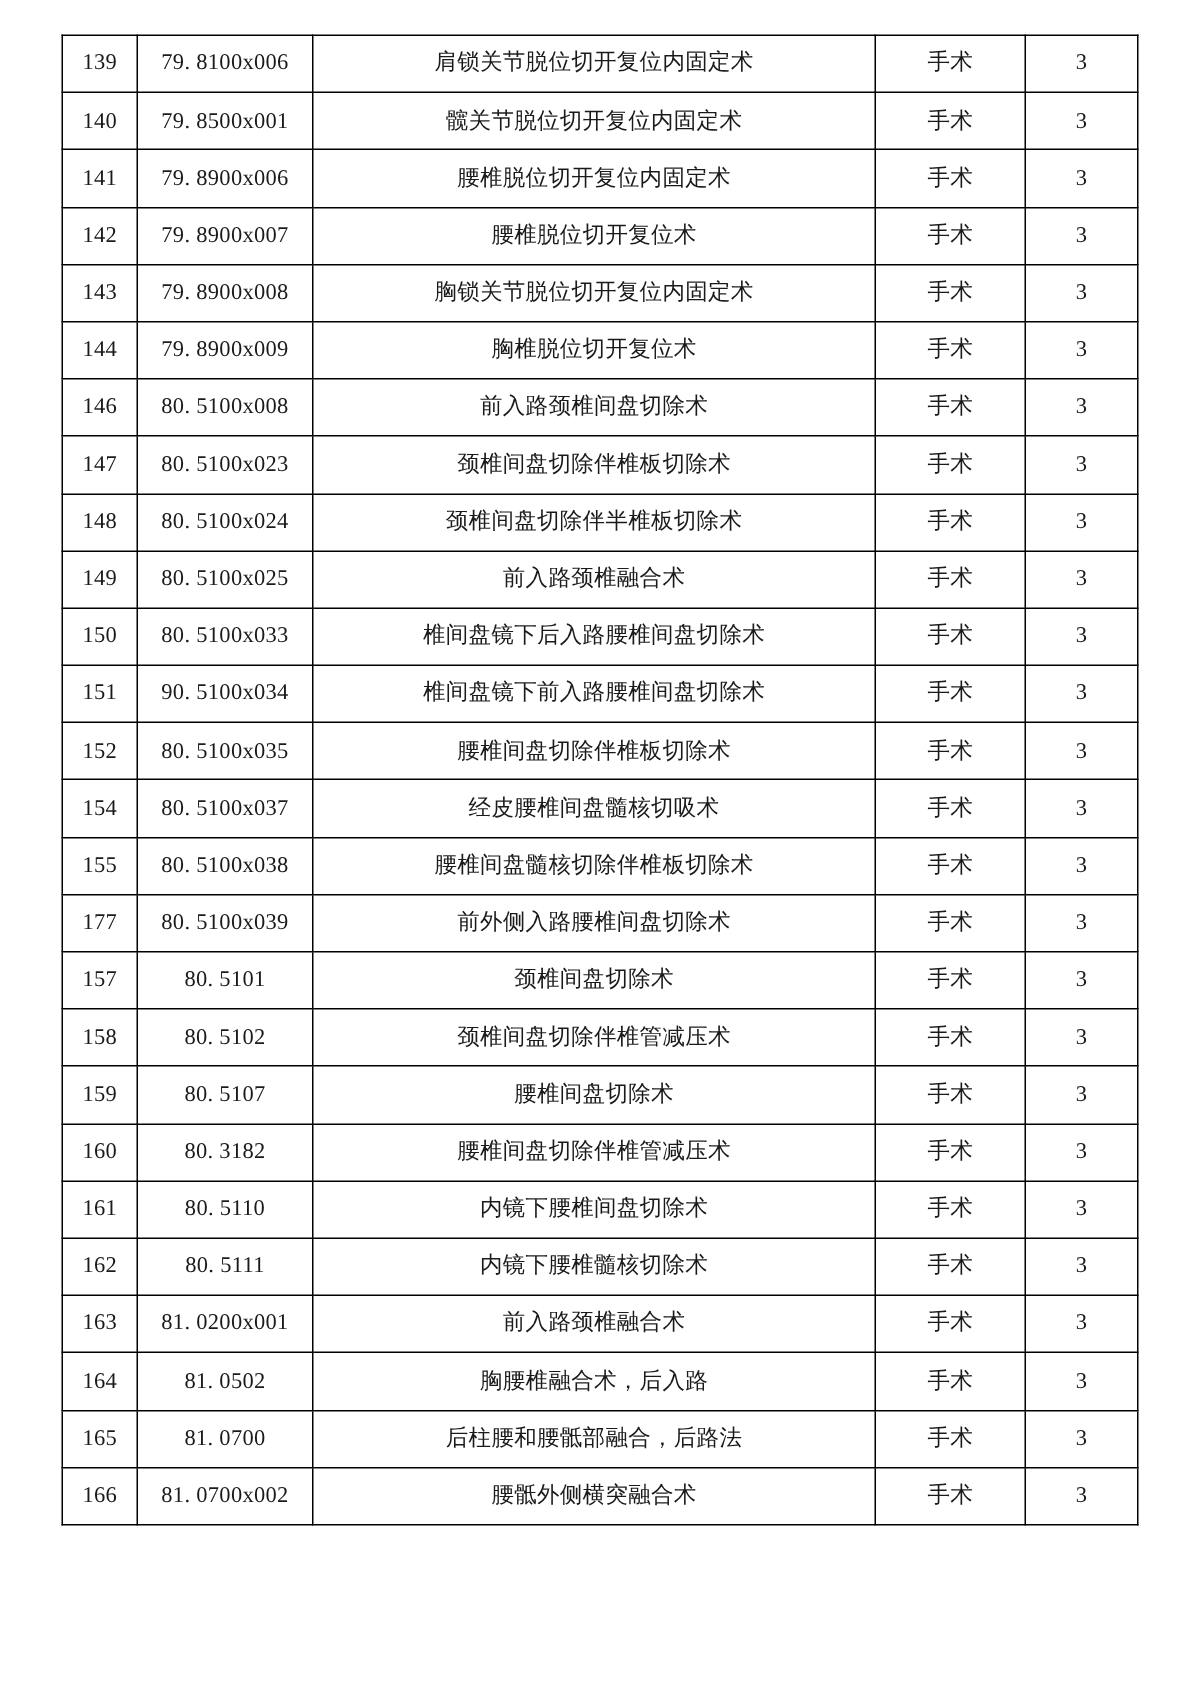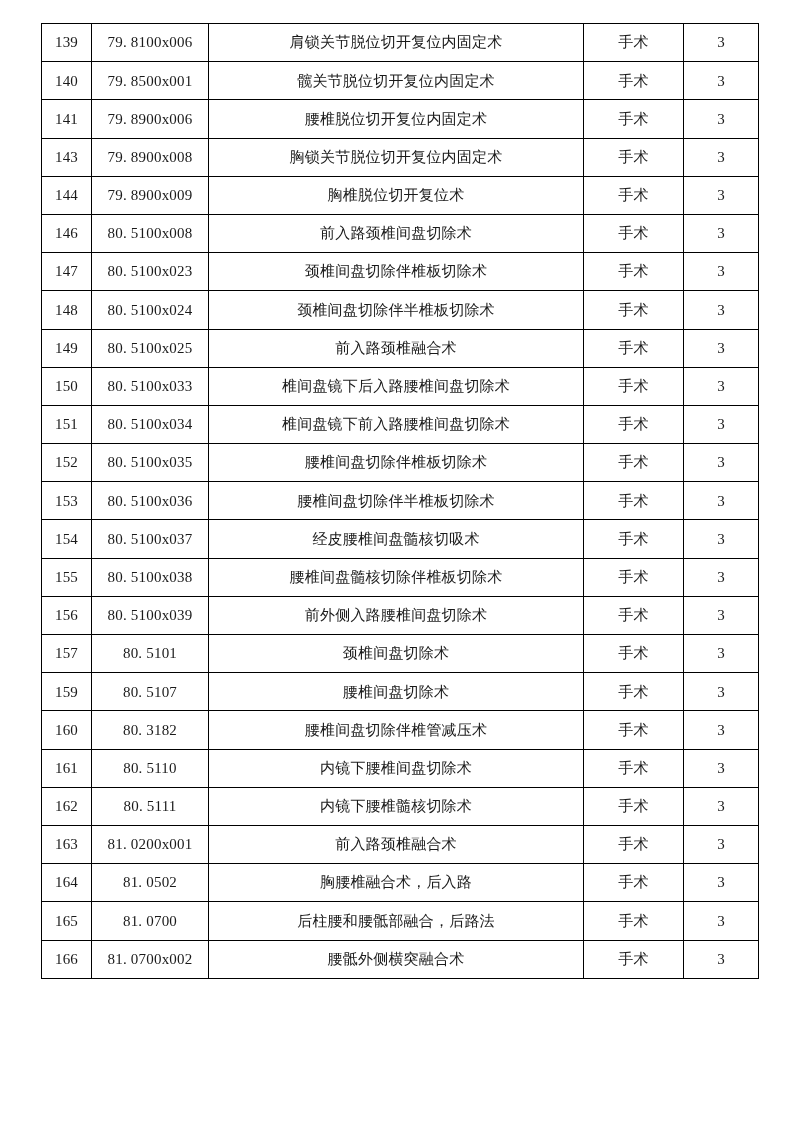--- a/index.html
+++ b/index.html
@@ -103,20 +103,27 @@
             <td class="level-cell">3</td>
           </tr>
           <tr>
             <td class="seq-cell">141</td>
             <td class="code-cell">79. 8900x006</td>
             <td class="name-cell">腰椎脱位切开复位内固定术</td>
             <td class="type-cell">手术</td>
             <td class="level-cell">3</td>
           </tr>
           <tr>
+            <td class="seq-cell">142</td>
+            <td class="code-cell">79. 8900x007</td>
+            <td class="name-cell">腰椎脱位切开复位术</td>
+            <td class="type-cell">手术</td>
+            <td class="level-cell">3</td>
+          </tr>
+          <tr>
             <td class="seq-cell">143</td>
             <td class="code-cell">79. 8900x008</td>
             <td class="name-cell">胸锁关节脱位切开复位内固定术</td>
             <td class="type-cell">手术</td>
             <td class="level-cell">3</td>
           </tr>
           <tr>
             <td class="seq-cell">144</td>
             <td class="code-cell">79. 8900x009</td>
             <td class="name-cell">胸椎脱位切开复位术</td>
@@ -153,64 +160,64 @@
           </tr>
           <tr>
             <td class="seq-cell">150</td>
             <td class="code-cell">80. 5100x033</td>
             <td class="name-cell">椎间盘镜下后入路腰椎间盘切除术</td>
             <td class="type-cell">手术</td>
             <td class="level-cell">3</td>
           </tr>
           <tr>
             <td class="seq-cell">151</td>
-            <td class="code-cell">80. 5100x034</td>
+            <td class="code-cell">90. 5100x034</td>
             <td class="name-cell">椎间盘镜下前入路腰椎间盘切除术</td>
             <td class="type-cell">手术</td>
             <td class="level-cell">3</td>
           </tr>
           <tr>
             <td class="seq-cell">152</td>
             <td class="code-cell">80. 5100x035</td>
             <td class="name-cell">腰椎间盘切除伴椎板切除术</td>
             <td class="type-cell">手术</td>
             <td class="level-cell">3</td>
           </tr>
           <tr>
-            <td class="seq-cell">153</td>
-            <td class="code-cell">80. 5100x036</td>
-            <td class="name-cell">腰椎间盘切除伴半椎板切除术</td>
-            <td class="type-cell">手术</td>
-            <td class="level-cell">3</td>
-          </tr>
-          <tr>
             <td class="seq-cell">154</td>
             <td class="code-cell">80. 5100x037</td>
             <td class="name-cell">经皮腰椎间盘髓核切吸术</td>
             <td class="type-cell">手术</td>
             <td class="level-cell">3</td>
           </tr>
           <tr>
             <td class="seq-cell">155</td>
             <td class="code-cell">80. 5100x038</td>
             <td class="name-cell">腰椎间盘髓核切除伴椎板切除术</td>
             <td class="type-cell">手术</td>
             <td class="level-cell">3</td>
           </tr>
           <tr>
-            <td class="seq-cell">156</td>
+            <td class="seq-cell">177</td>
             <td class="code-cell">80. 5100x039</td>
             <td class="name-cell">前外侧入路腰椎间盘切除术</td>
             <td class="type-cell">手术</td>
             <td class="level-cell">3</td>
           </tr>
           <tr>
             <td class="seq-cell">157</td>
             <td class="code-cell">80. 5101</td>
             <td class="name-cell">颈椎间盘切除术</td>
+            <td class="type-cell">手术</td>
+            <td class="level-cell">3</td>
+          </tr>
+          <tr>
+            <td class="seq-cell">158</td>
+            <td class="code-cell">80. 5102</td>
+            <td class="name-cell">颈椎间盘切除伴椎管减压术</td>
             <td class="type-cell">手术</td>
             <td class="level-cell">3</td>
           </tr>
           <tr>
             <td class="seq-cell">159</td>
             <td class="code-cell">80. 5107</td>
             <td class="name-cell">腰椎间盘切除术</td>
             <td class="type-cell">手术</td>
             <td class="level-cell">3</td>
           </tr>

